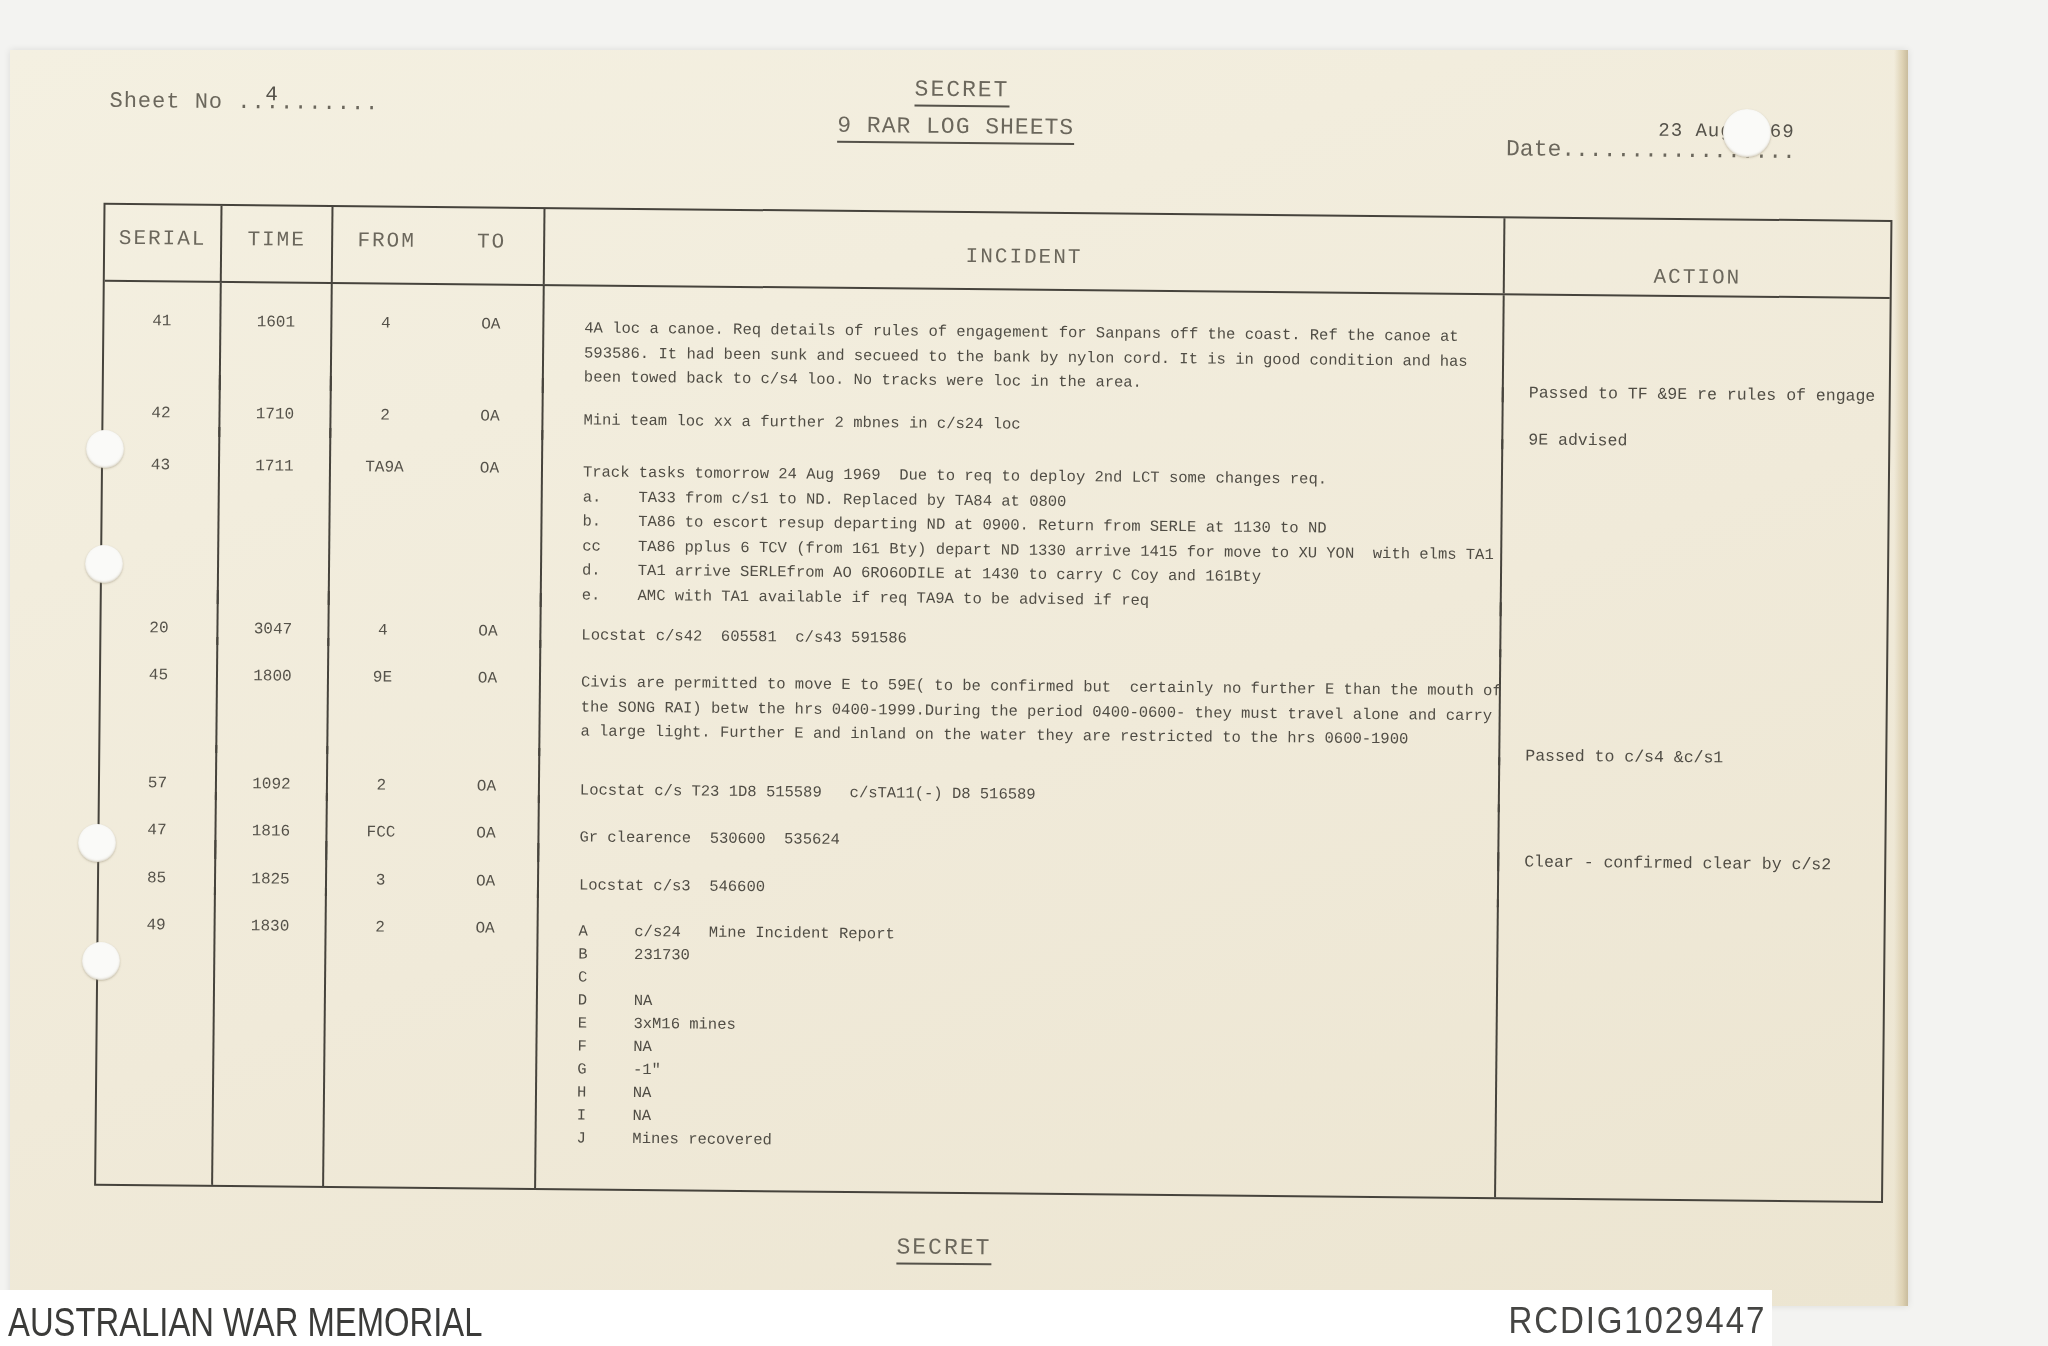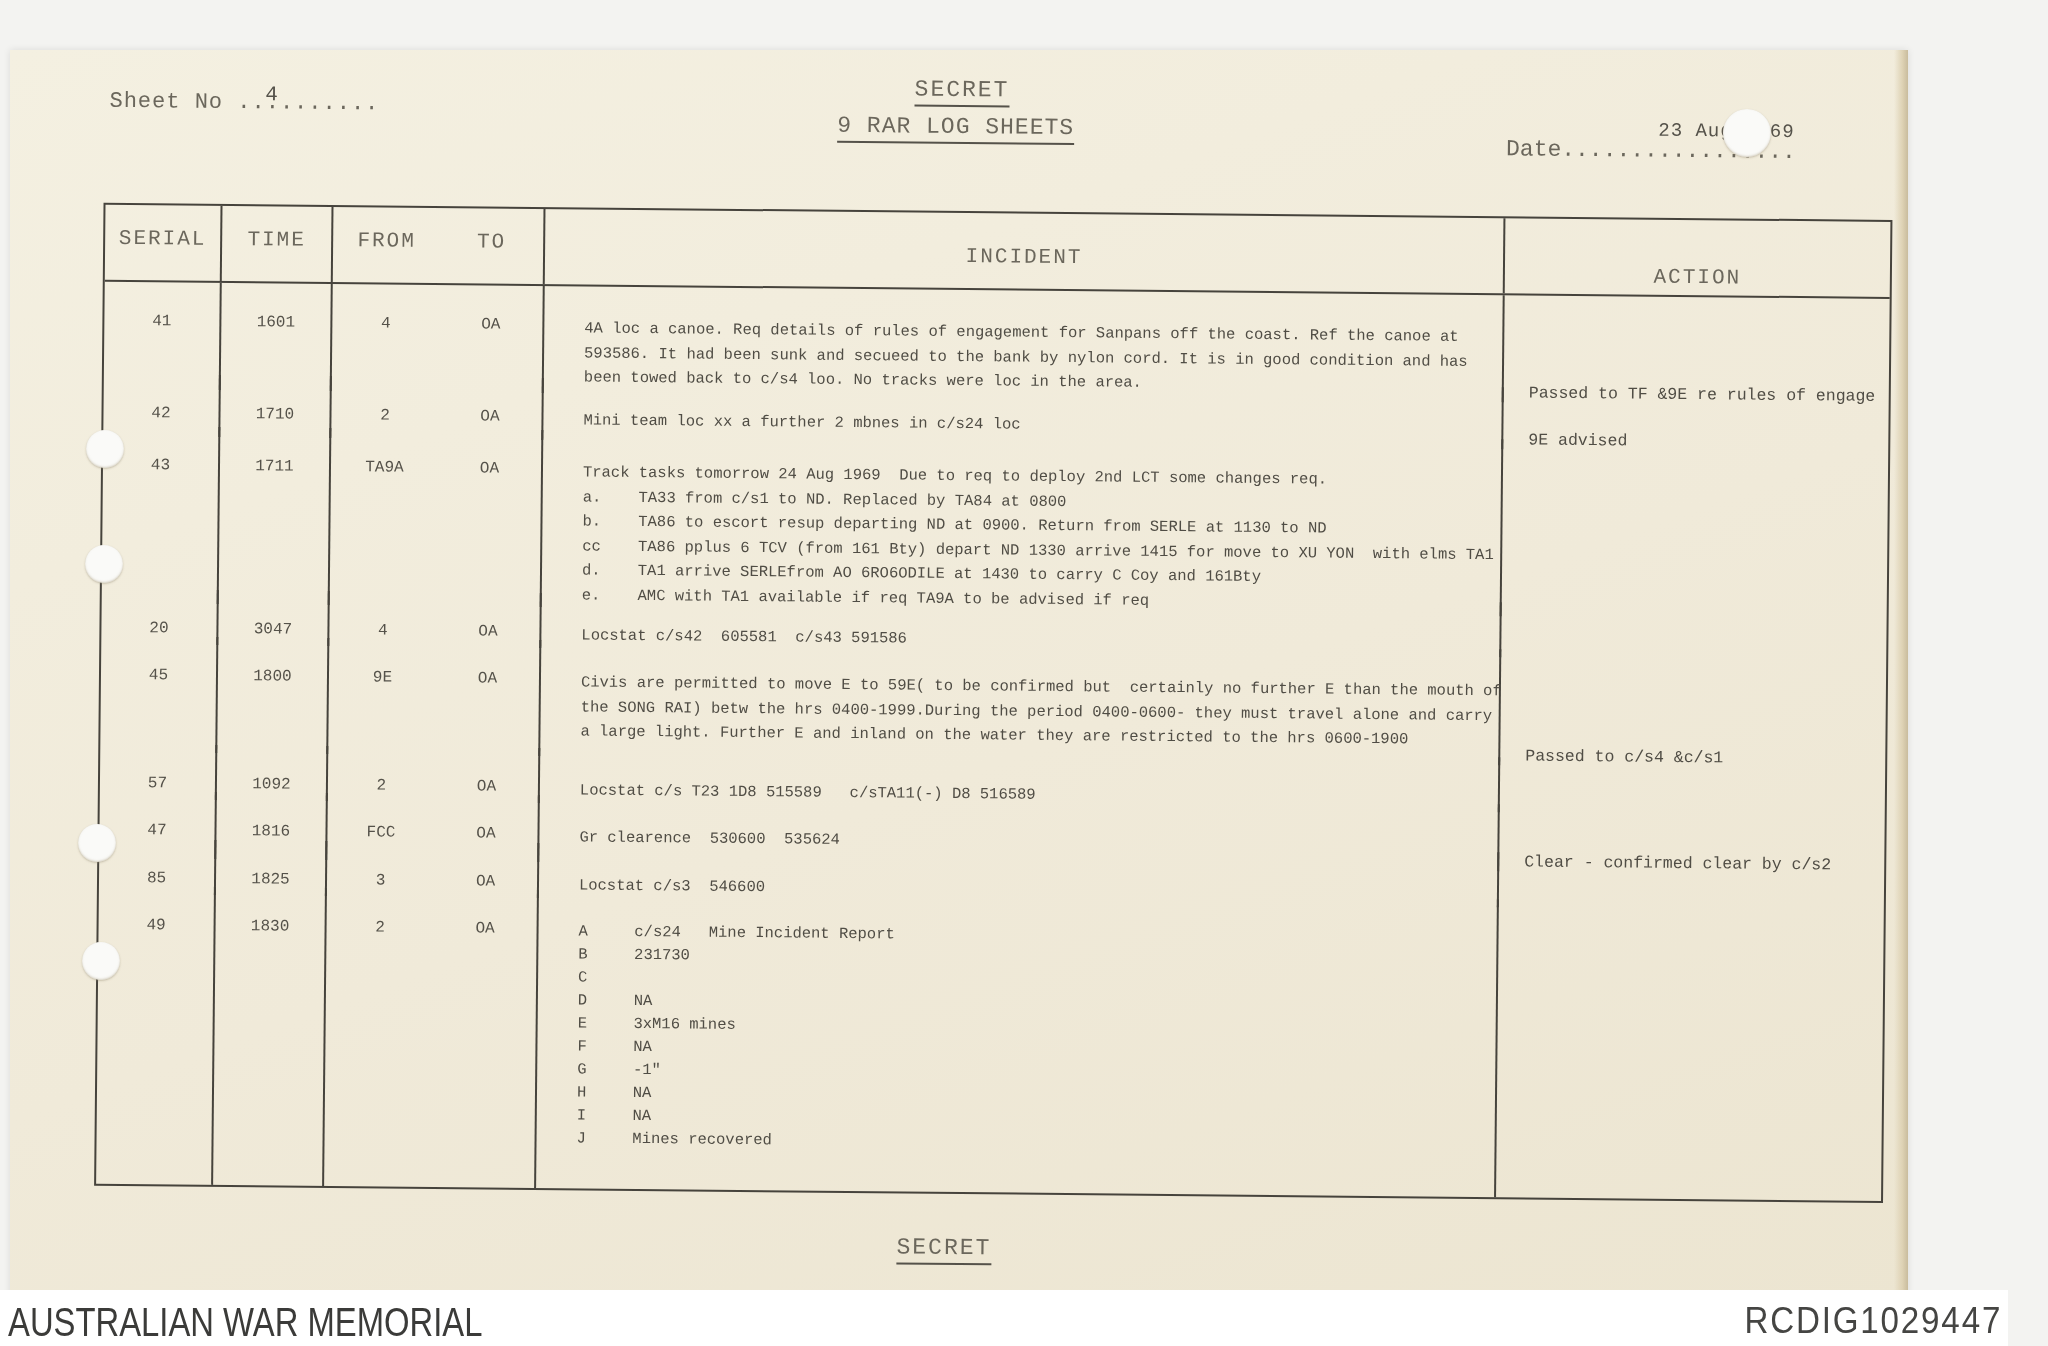--- a/index.html
+++ b/index.html
@@ -56,21 +56,21 @@
   
   .r41{height:92px}.r42{height:52px}.r43{height:163px}.r44{height:47px}
   .r45{height:108px}.r46{height:47px}.r47{height:48px}.r48{height:47px}.r49{height:298px}
   .r49 .iline{line-height:23px;}
   
   .r41 .cell-action{padding-top:88px}
   .r42 .cell-action{padding-top:43px}
   .r45 .cell-action{padding-top:97px}
   .r47 .cell-action{padding-top:48px}
   
-  #footer{position:absolute;left:0;top:1290px;width:2008px;height:56px;background:#ffffff;}
+  #footer{position:absolute;left:0;top:1290px;width:1772px;height:56px;background:#ffffff;}
   #awm{position:absolute;left:8px;bottom:1px;font-family:"Liberation Sans",sans-serif;
        font-size:40px;color:#3b3b39;transform:scaleX(0.82);transform-origin:0 100%;letter-spacing:0;}
   #recid{position:absolute;right:6px;bottom:4px;font-family:"Liberation Sans",sans-serif;
        font-size:36px;color:#454543;transform:scaleX(0.92);transform-origin:100% 100%;letter-spacing:2px;}
 </style>
 </head>
 <body>
 
 <div id="paper">
   <div class="paper-edge"></div>

